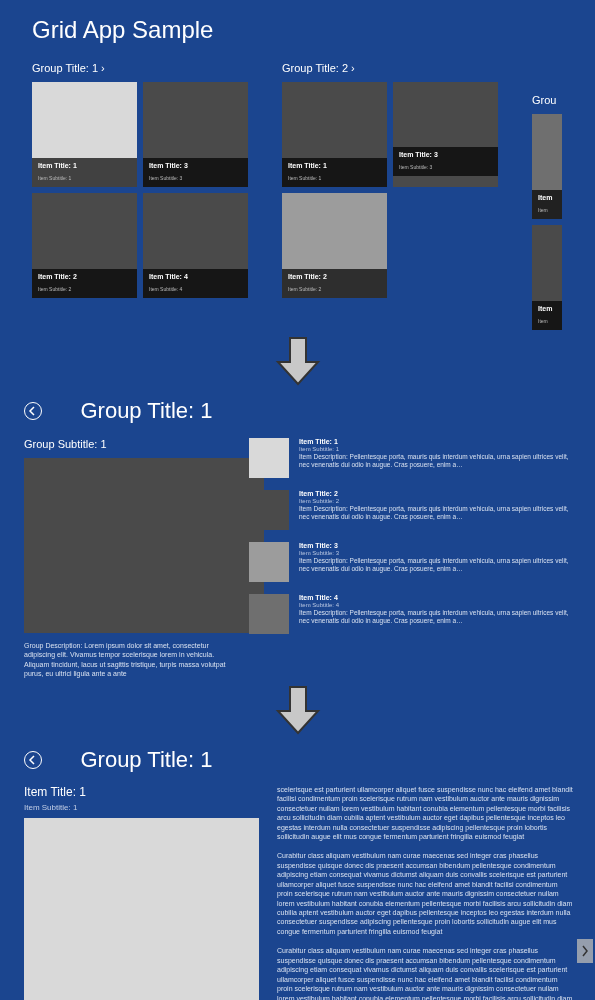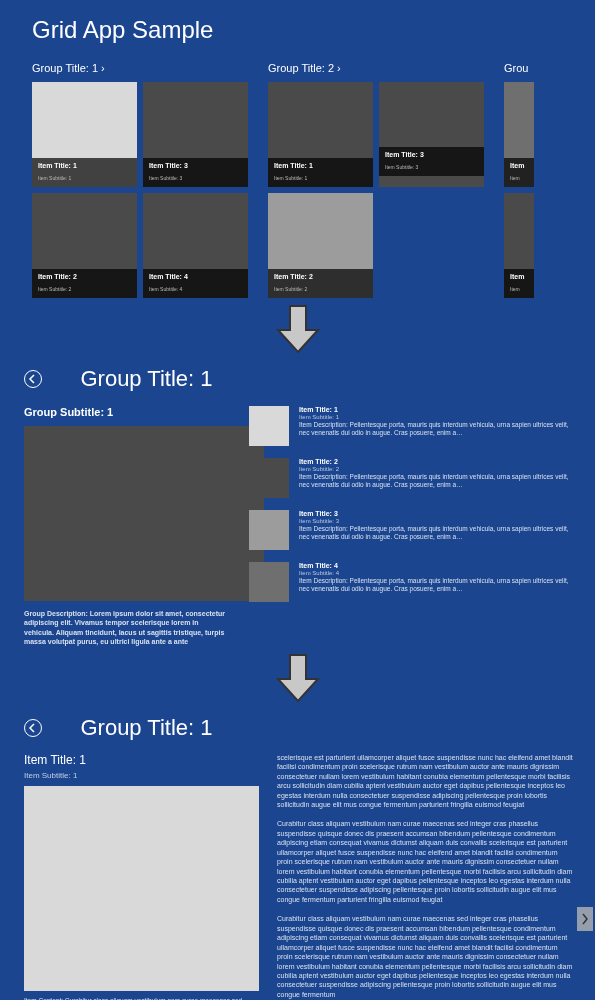--- a/index.html
+++ b/index.html
@@ -7,21 +7,21 @@
     background: #1b458f;
     font-family: "Segoe UI", Arial, sans-serif;
     color: #fff;
     width: 595px;
     overflow: hidden;
   }
 
   
   .screen1 { padding: 16px 0 0 32px; }
   .app-title { font-size: 24px; font-weight: 300; margin-bottom: 18px; }
-  .groups-row { display: flex; gap: 20px; }
+  .groups-row { display: flex; gap: 34px; }
   .group-col { }
   .group-header { font-size: 11px; font-weight: 400; margin-bottom: 8px; cursor: pointer; }
   .tile-grid { display: grid; grid-template-columns: repeat(2, 105px); grid-auto-rows: 105px; gap: 6px; }
   .group3-grid { grid-template-columns: 30px; }
   .tile { position: relative; overflow: hidden; }
   .tile-img { width: 100%; height: 100%; }
   .tile-footer {
     position: absolute; bottom: 0; left: 0; right: 0;
     background: rgba(0,0,0,.7);
     padding: 4px 6px 6px;
@@ -49,21 +49,21 @@
   
   .screen2 { padding: 8px 20px 0 24px; position: relative; }
   .back-btn {
     width: 18px; height: 18px; border: 1.5px solid #fff; border-radius: 50%;
     display: inline-flex; align-items: center; justify-content: center;
     vertical-align: middle; margin-right: 8px; cursor: pointer;
   }
   .back-btn svg { width:10px; height:10px; }
   .screen-title { display:inline-block; font-size: 22px; font-weight: 300; vertical-align: middle; margin-left: 26px; }
   .screen2-body { display: flex; margin-top: 14px; gap: 20px; }
-  .grp-left { width: 205px; font-weight: bold; }
+  .grp-left { width: 205px; }
   .grp-subtitle { font-size: 11px; margin-bottom: 8px; }
   .grp-bigimg { width: 240px; height: 175px; background:#4a4a4a; }
   .grp-desc { font-size: 7px; line-height: 1.35; margin-top: 8px; color: #d8e1f0; }
   .item-list { flex: 1; }
   .item-row { display:flex; gap:10px; margin-bottom: 12px; }
   .item-thumb { width: 40px; height: 40px; flex: none; }
   .item-info { font-size: 7px; }
   .item-info .t { font-weight:600; }
   .item-info .s { color:#b9c7e2; margin: 1px 0; font-size:6px; }
   .item-info .d { color:#d8e1f0; line-height:1.3; font-size:6.5px; }
@@ -146,21 +146,21 @@
         <div class="tile">
           <div class="tile-img c-gray"></div>
           <div class="tile-footer">
             <div class="tile-title">Item Title: 2</div>
             <div class="tile-sub">Item Subtitle: 2</div>
           </div>
         </div>
       </div>
     </div>
 
-    <div class="group-col" style="overflow:hidden; width:30px;">
+    <div class="group-col" style="overflow:hidden; width:30px;margin-top:32px;">
       <div class="group-header">Grou</div>
       <div class="group3-grid tile-grid">
         <div class="tile">
           <div class="tile-img c-mid"></div>
           <div class="tile-footer">
             <div class="tile-title">Item</div>
             <div class="tile-sub">Item</div>
           </div>
         </div>
         <div class="tile">

